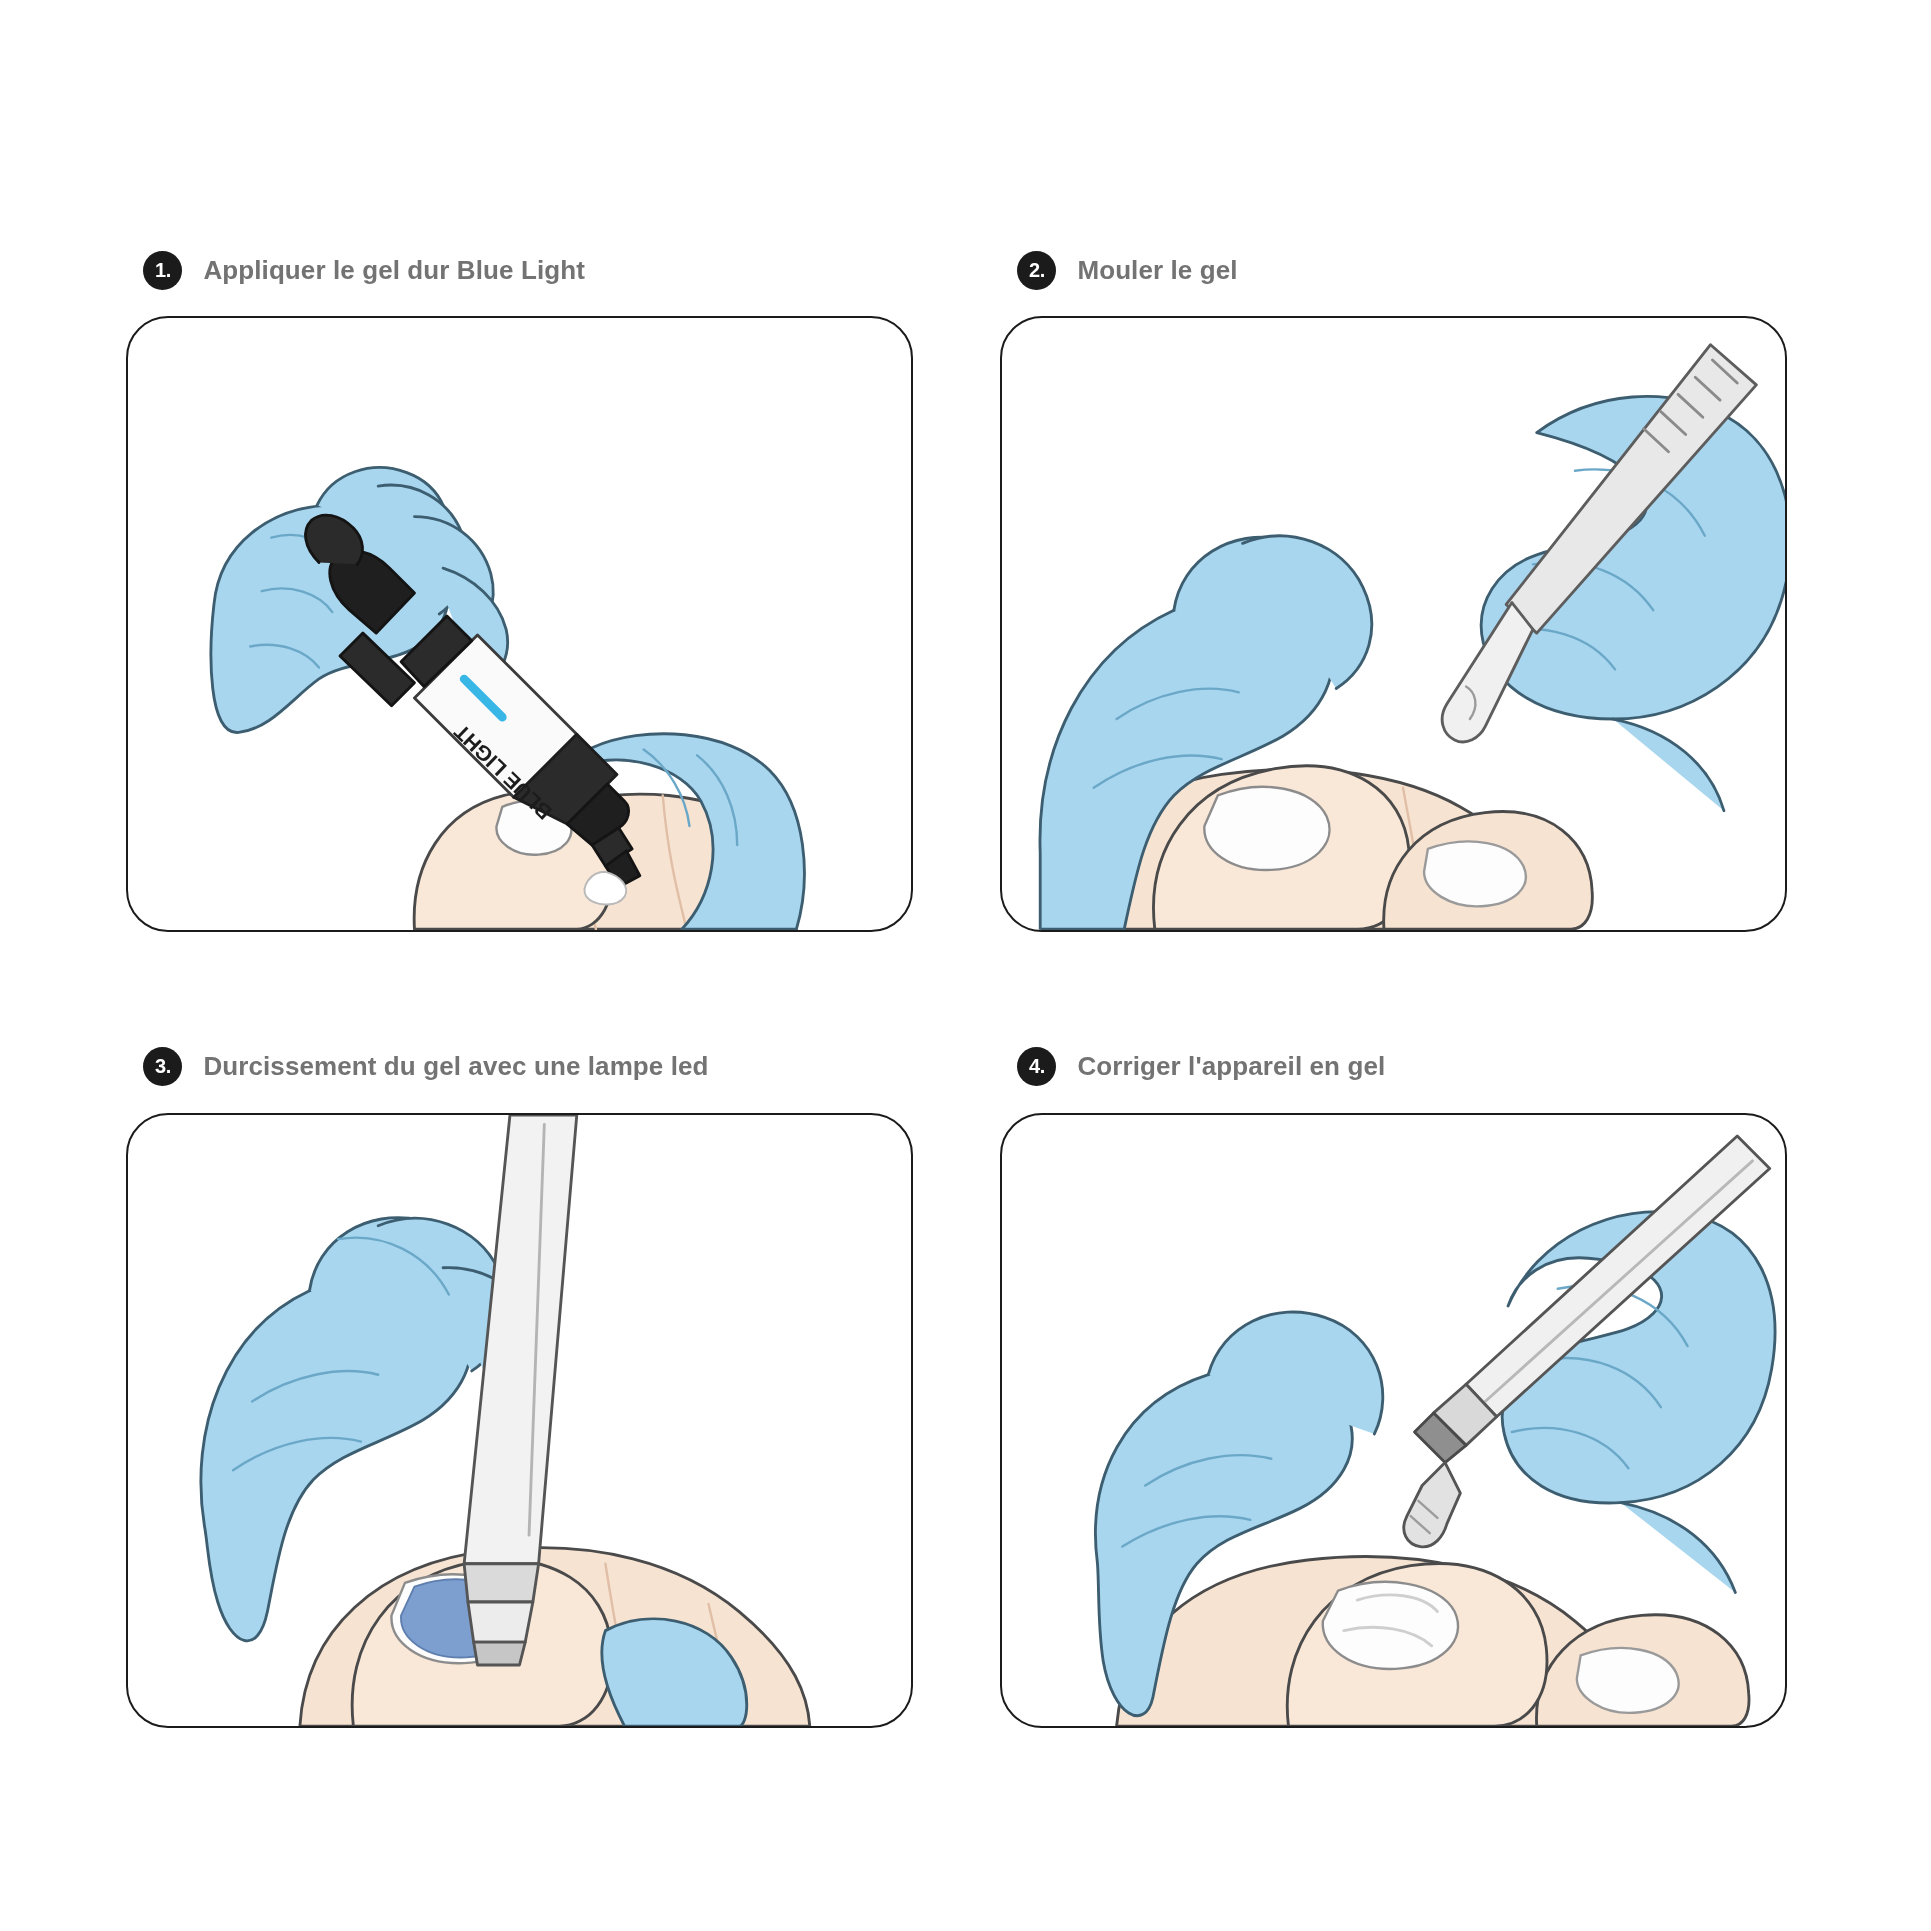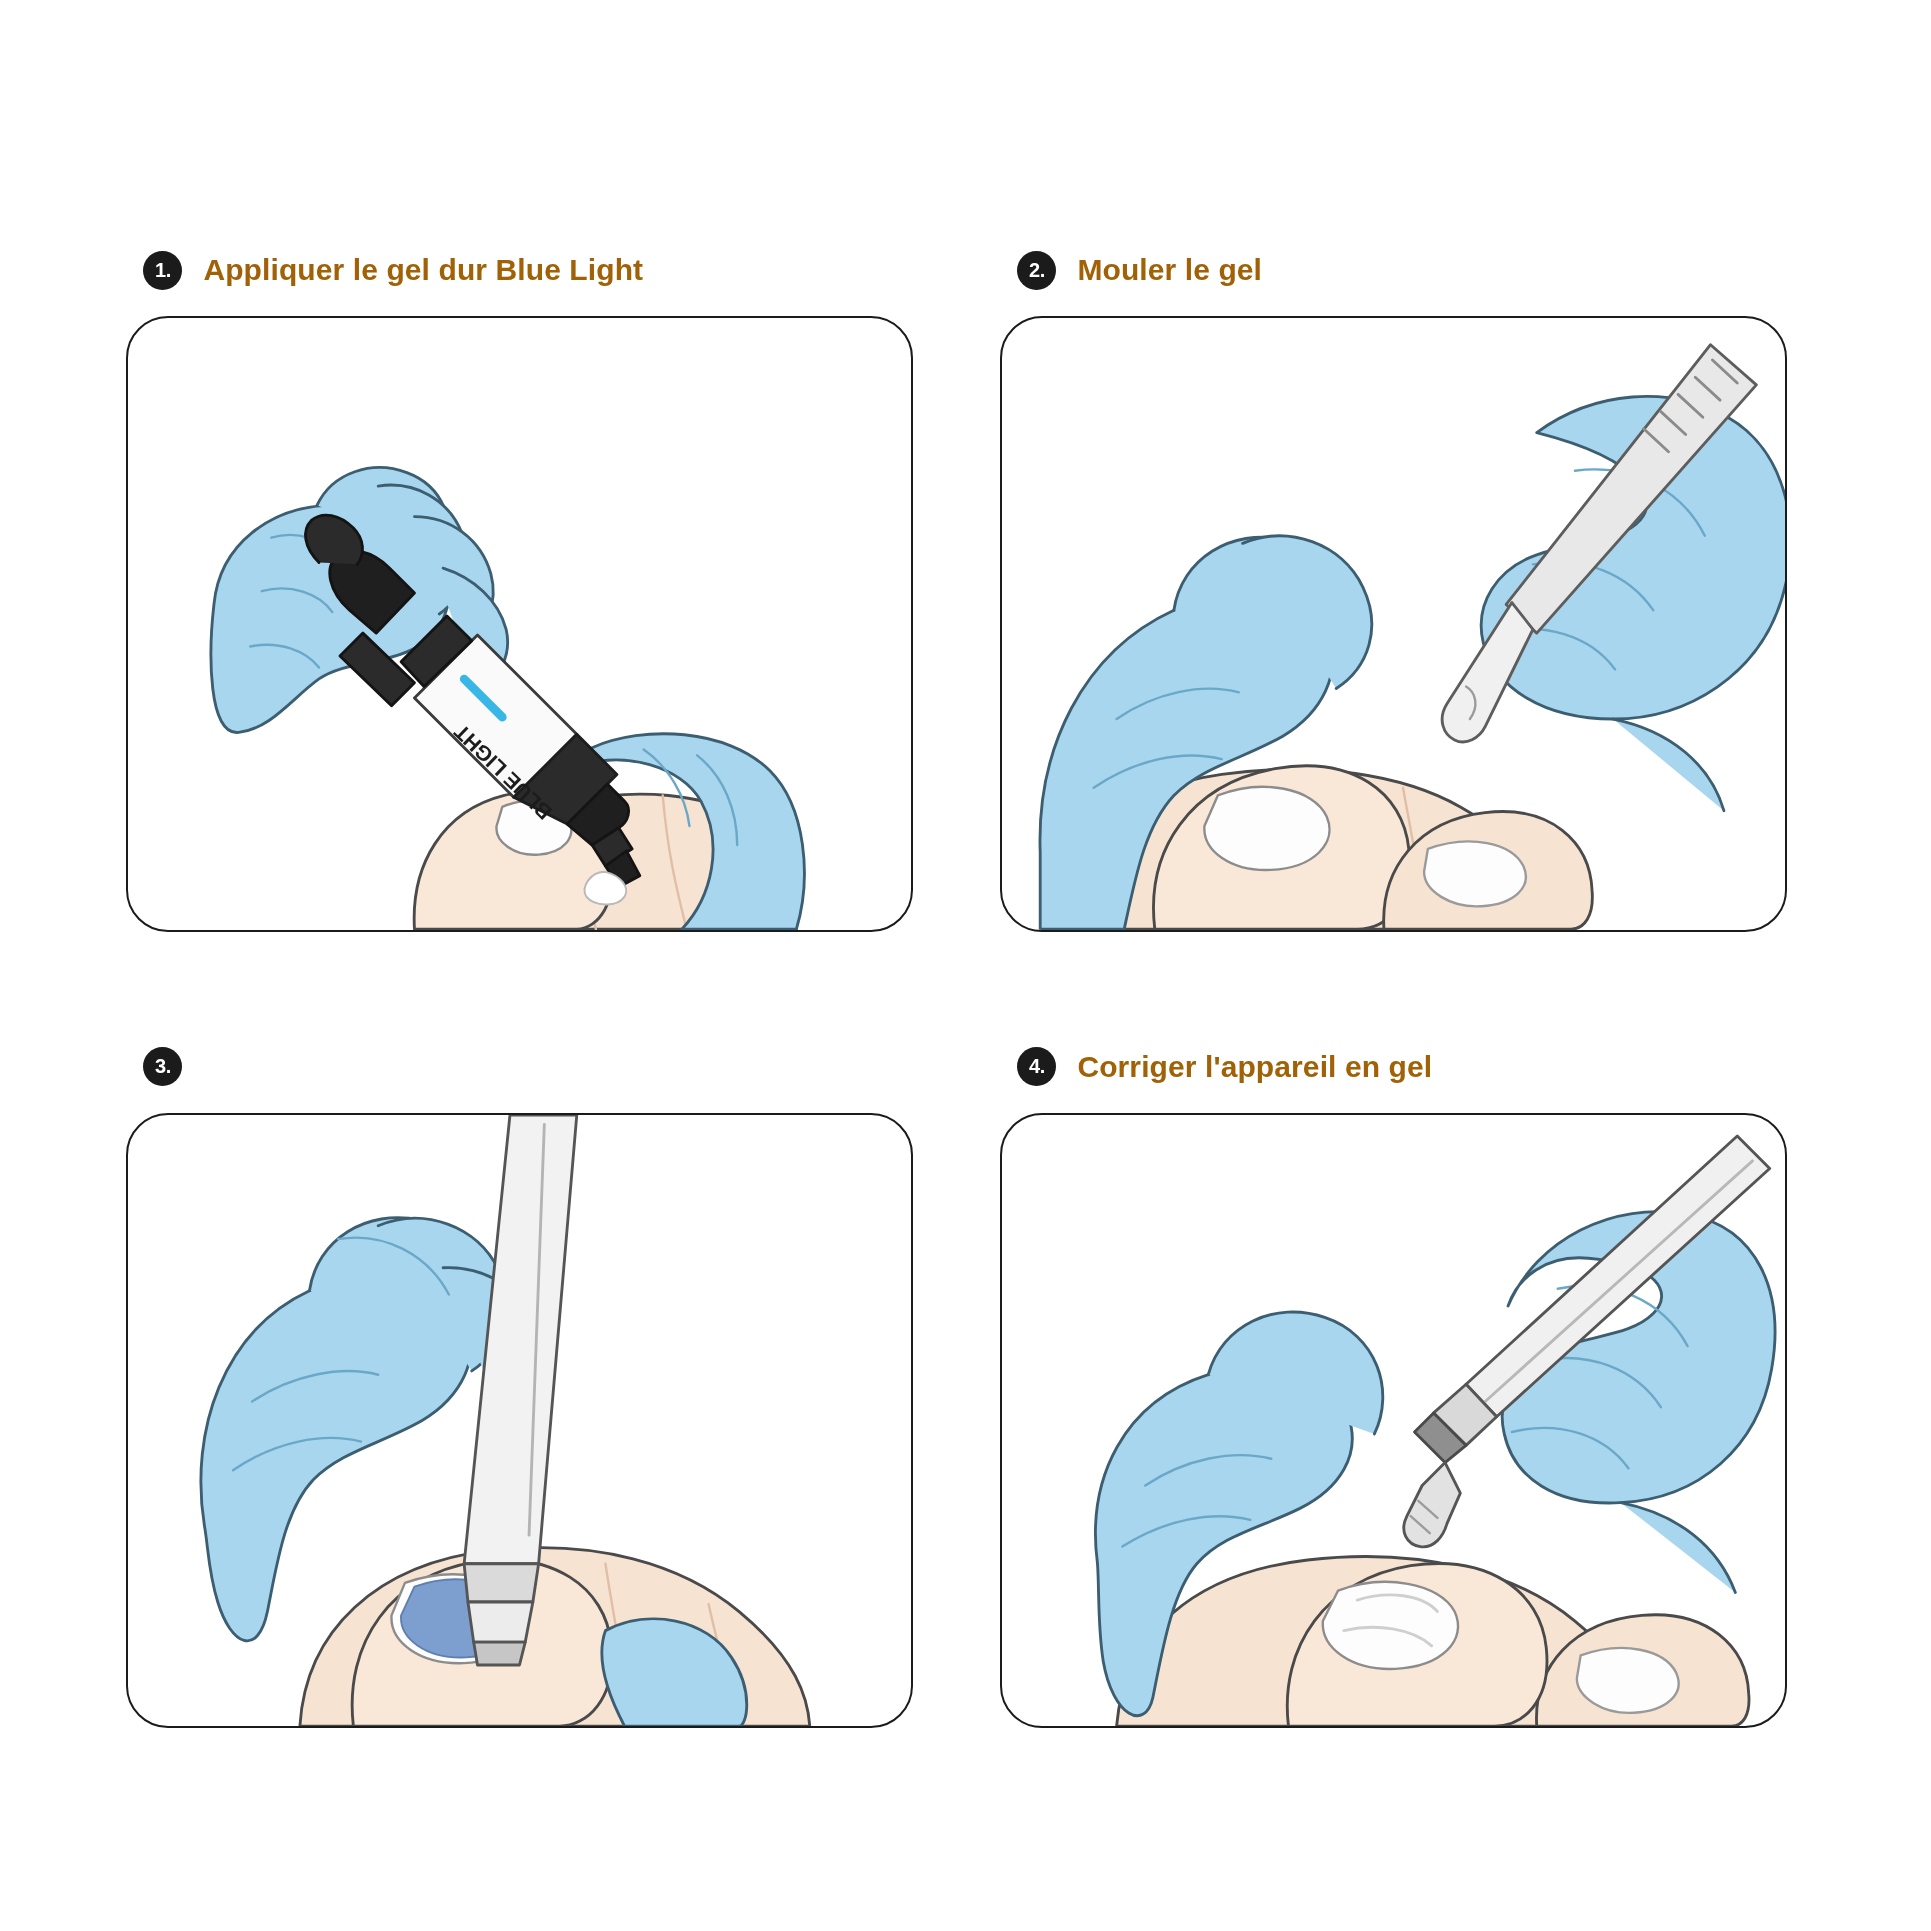--- a/index.html
+++ b/index.html
@@ -56,23 +56,23 @@
     font-size: 20px;
     font-weight: bold;
     display: flex;
     align-items: center;
     justify-content: center;
     flex: 0 0 auto;
     letter-spacing: -0.5px;
   }
 
   .step-title {
-    font-size: 30px;
+    font-size: 26px;
     font-weight: bold;
-    color: #a16207;
+    color: #737373;
     letter-spacing: 0.1px;
     white-space: nowrap;
   }
 
   .panel {
     position: relative;
     margin-top: 17.4px;
     flex: 1 1 auto;
     border: 2.9px solid #1b1b1b;
     border-radius: 42px;
@@ -185,20 +185,21 @@
             <path d="M556 326 L534 298 L466 404 C456 420 462 436 474 442 C486 448 500 440 506 428 Z" fill="#f0f0f0" stroke="#5d5d5d"></path>
             <path d="M490 420 C500 406 496 392 486 386" stroke="#9b9b9b" stroke-width="2.5"></path>
           </g>
         </svg>
       </div>
     </div>
 
     <div class="step">
       <div class="step-head">
         <div class="badge">3.</div>
+        <div class="step-title">Durcissement du gel avec une lampe led</div>
       </div>
       <div class="panel">
         <svg viewBox="0 0 820 640" preserveAspectRatio="xMidYMid meet">
           <g fill="none" stroke="#3c5e70" stroke-width="3" stroke-linejoin="round" stroke-linecap="round">
 
             <path d="M180 640 C186 540 260 470 380 456 C490 444 580 470 640 520 C700 570 712 610 714 640 Z" fill="#f7e3d2" stroke="#4a4a4a"></path>
             <path d="M380 452 C382 520 396 584 406 640" stroke="#e0bfa6" stroke-width="2.5"></path>
             <path d="M500 470 C510 536 522 594 530 640" stroke="#e0bfa6" stroke-width="2.5"></path>
             <path d="M608 512 C620 566 632 604 638 640" stroke="#e0bfa6" stroke-width="2.5"></path>
 

